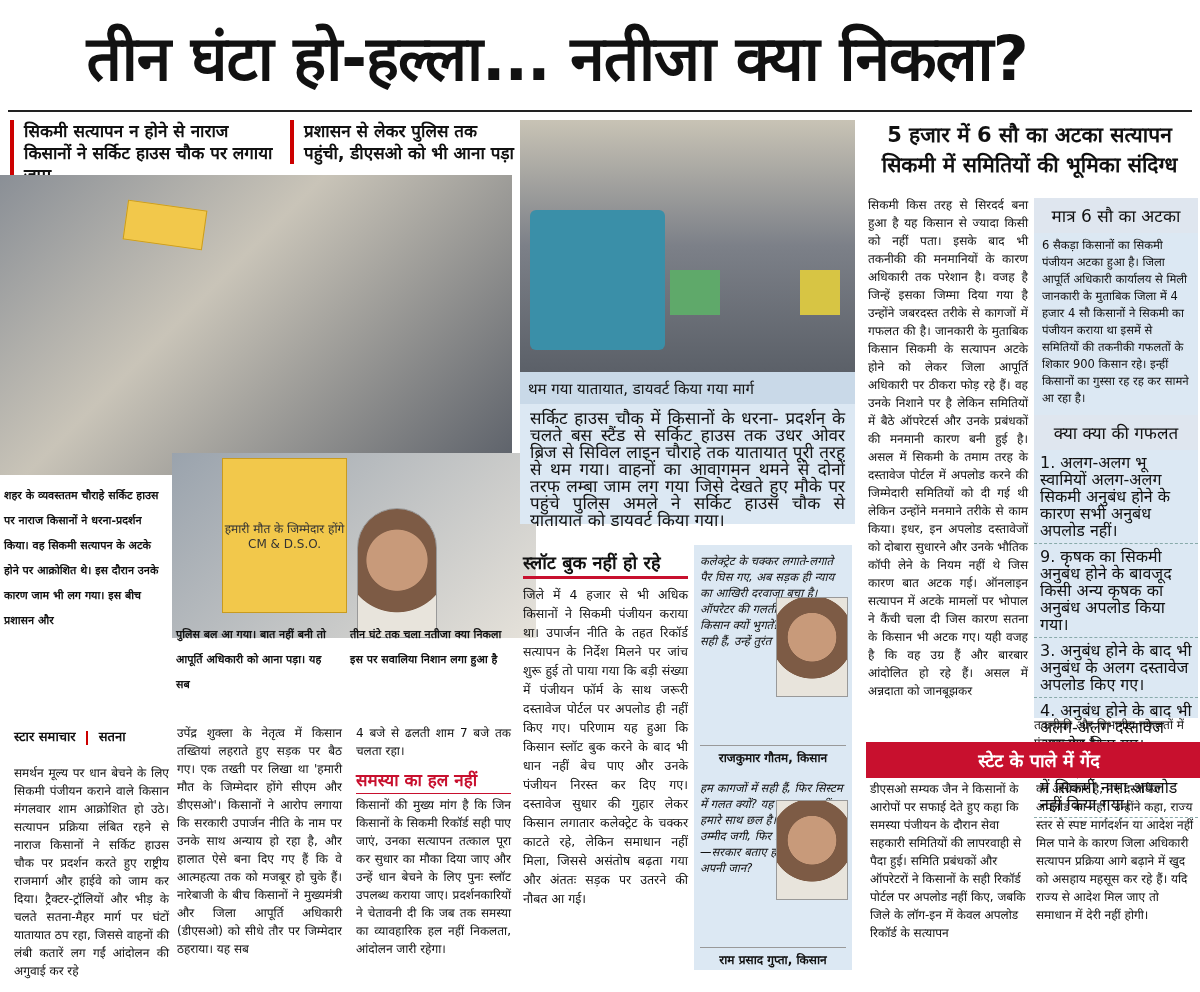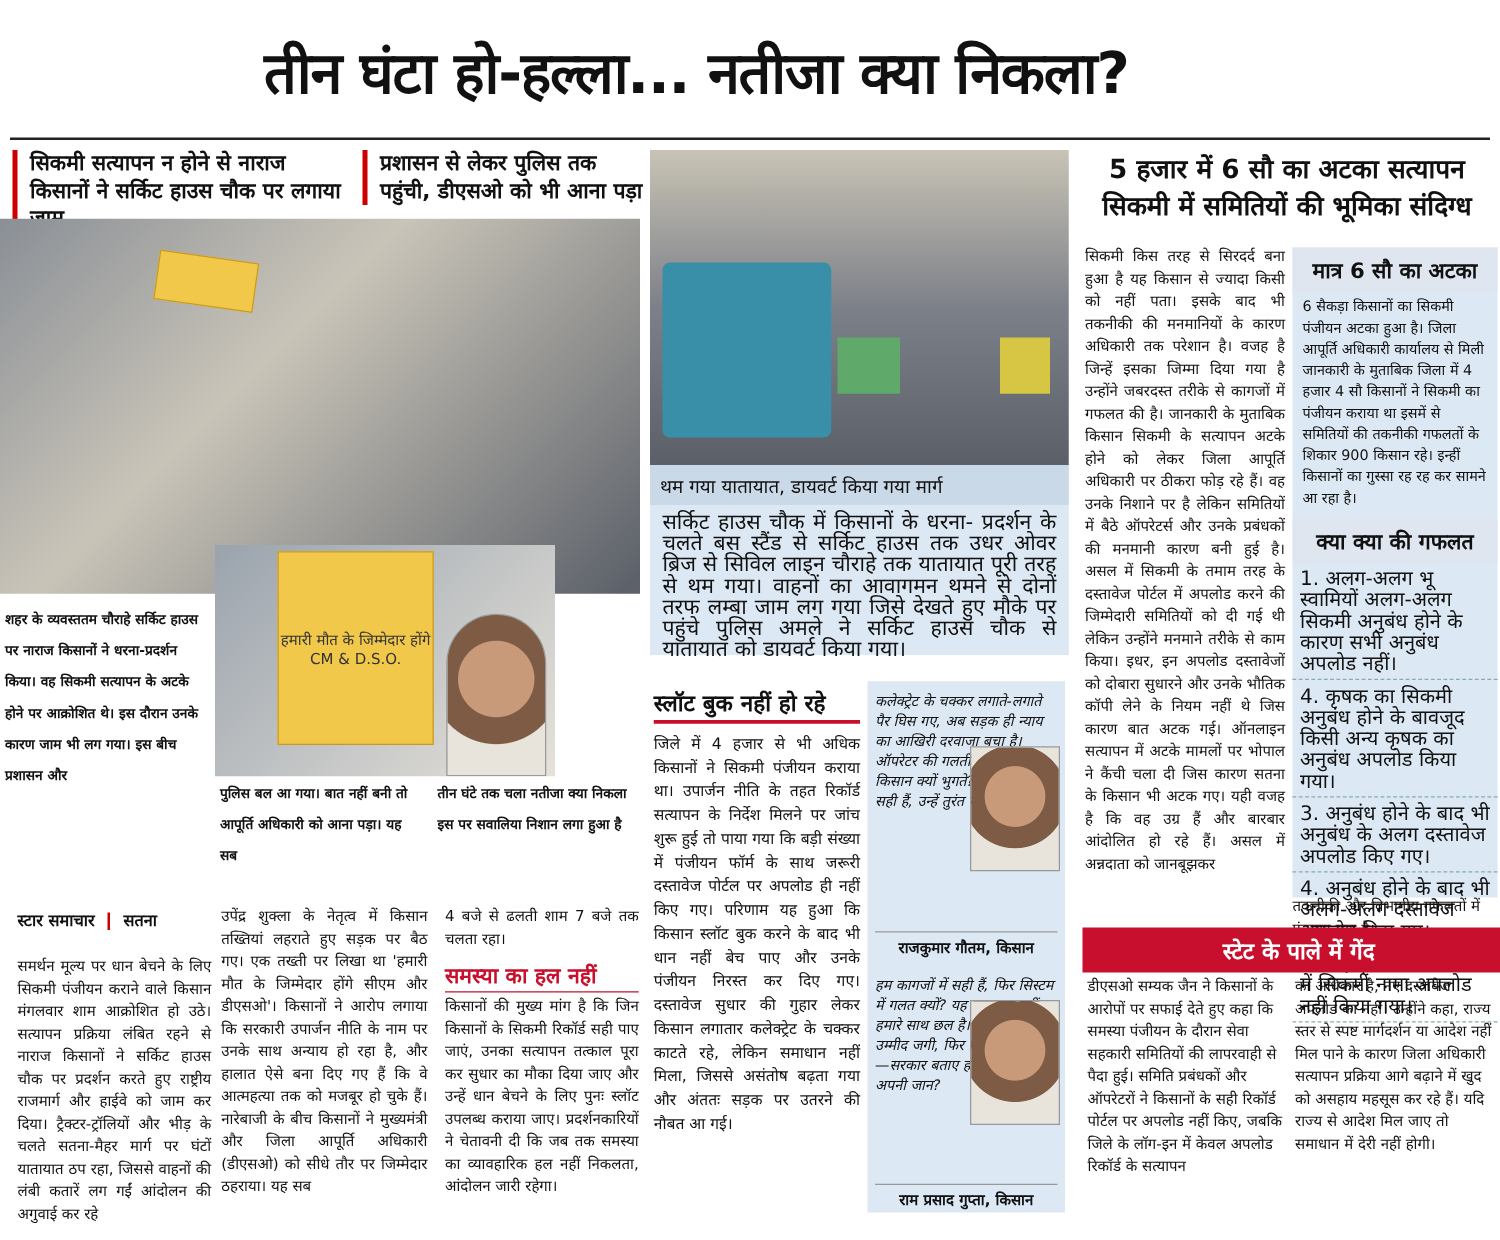--- a/index.html
+++ b/index.html
@@ -1,46 +1,46 @@
 <!DOCTYPE html>
 <html><head>
 <meta charset="utf-8">
 <style>
   * { box-sizing: border-box; margin: 0; padding: 0; }
   body { width: 1200px; height: 992px; background: #fff; font-family: "DejaVu Sans", sans-serif; color: #111; overflow: hidden; position: relative; }
   .abs { position: absolute; }
-  .headline { left: 0; top: 0; width: 1114px; height: 112px; display: flex; align-items: center; justify-content: center; font-size: 46px; font-weight: bold; letter-spacing: -1px; }
+  .headline { left: 0; top: 0; width: 1114px; height: 112px; display: flex; align-items: center; justify-content: center; font-size: 62px; font-weight: bold; letter-spacing: -1px; }
   .subhead { font-size: 17px; font-weight: bold; line-height: 22px; padding-left: 10px; border-left: 4px solid #c00; }
   .photo { background: linear-gradient(135deg, #8a8f96, #c9c4b8 40%, #5a5f68); overflow: hidden; }
   .photo .sign { position: absolute; background: #f2c84b; border: 1px solid #c89b20; }
   .bigtext { font-size: 11px; font-weight: bold; line-height: 25px; }
   .body { font-size: 12px; line-height: 18px; text-align: justify; }
   .redhead { color: #c8102e; font-size: 17px; font-weight: bold; border-bottom: 1px solid #c8102e; padding-bottom: 2px; }
-  .boxhead { font-size: 17px; font-weight: bold; background: #dfe6ef; padding: 6px 8px; }
+  .boxhead { font-size: 17px; font-weight: normal; background: #dfe6ef; padding: 6px 8px; }
   .bluebox { background: #dce8f3; }
   .list-item { font-size: 16px; line-height: 17px; padding: 4px 6px; border-bottom: 1px dashed #8aa; }
   .stateband { background: #c8102e; color: #fff; font-size: 18px; font-weight: bold; text-align: center; padding: 6px; }
   .quote { font-size: 11.5px; line-height: 16px; font-style: italic; }
   .credit { font-size: 12px; font-weight: bold; text-align: center; border-top: 1px solid #999; padding-top: 3px; }
   .face { background: radial-gradient(circle at 50% 40%, #c89a7a 0 35%, #7d5b45 36% 60%, #e8e4dc 61%); border: 1px solid #999; }
 </style>
 </head>
 <body>
 
 <div class="abs headline">तीन घंटा हो-हल्ला... नतीजा क्या निकला?</div>
 <div class="abs" style="left:8px;top:110px;width:1184px;height:2px;background:#222"></div>
 
 <div class="abs subhead" style="left:10px;top:120px;width:270px">सिकमी सत्यापन न होने से नाराज किसानों ने सर्किट हाउस चौक पर लगाया जाम</div>
 <div class="abs subhead" style="left:290px;top:120px;width:225px">प्रशासन से लेकर पुलिस तक पहुंची, डीएसओ को भी आना पड़ा</div>
 
 <div class="abs photo" style="left:0;top:175px;width:512px;height:300px">
   <div class="sign" style="left:125px;top:30px;width:80px;height:40px;transform:rotate(8deg)"></div>
 
 </div>
-<div class="abs photo" style="left:172px;top:436px;width:272px;height:185px;background:linear-gradient(135deg,#9aa3ad,#e6e2da)">
+<div class="abs photo" style="left:172px;top:453px;width:364px;height:185px;background:linear-gradient(135deg,#9aa3ad,#e6e2da)">
   <div class="sign" style="left:50px;top:5px;width:125px;height:155px;display:flex;align-items:center;justify-content:center;text-align:center;font-size:12px;color:#333">हमारी मौत के जिम्मेदार होंगे CM &amp; D.S.O.</div>
   <div class="face" style="position:absolute;left:185px;top:55px;width:80px;height:130px;border-radius:40px 40px 0 0"></div>
 </div>
 
 <div class="abs bigtext" style="left:4px;top:483px;width:160px">शहर के व्यवस्ततम चौराहे सर्किट हाउस पर नाराज किसानों ने धरना-प्रदर्शन किया। वह सिकमी सत्यापन के अटके होने पर आक्रोशित थे। इस दौरान उनके कारण जाम भी लग गया। इस बीच प्रशासन और</div>
 <div class="abs bigtext" style="left:176px;top:622px;width:162px">पुलिस बल आ गया। बात नहीं बनी तो आपूर्ति अधिकारी को आना पड़ा। यह सब</div>
 <div class="abs bigtext" style="left:350px;top:622px;width:162px">तीन घंटे तक चला नतीजा क्या निकला इस पर सवालिया निशान लगा हुआ है</div>
 
 <div class="abs" style="left:14px;top:727px;width:150px;font-size:13px;font-weight:bold">
   <span>स्टार समाचार</span>
@@ -80,21 +80,21 @@
   <div>सिकमी में समितियों की भूमिका संदिग्ध</div>
 </div>
 <div class="abs body" style="left:868px;top:196px;width:160px">सिकमी किस तरह से सिरदर्द बना हुआ है यह किसान से ज्यादा किसी को नहीं पता। इसके बाद भी तकनीकी की मनमानियों के कारण अधिकारी तक परेशान है। वजह है जिन्हें इसका जिम्मा दिया गया है उन्होंने जबरदस्त तरीके से कागजों में गफलत की है। जानकारी के मुताबिक किसान सिकमी के सत्यापन अटके होने को लेकर जिला आपूर्ति अधिकारी पर ठीकरा फोड़ रहे हैं। वह उनके निशाने पर है लेकिन समितियों में बैठे ऑपरेटर्स और उनके प्रबंधकों की मनमानी कारण बनी हुई है। असल में सिकमी के तमाम तरह के दस्तावेज पोर्टल में अपलोड करने की जिम्मेदारी समितियों को दी गई थी लेकिन उन्होंने मनमाने तरीके से काम किया। इधर, इन अपलोड दस्तावेजों को दोबारा सुधारने और उनके भौतिक कॉपी लेने के नियम नहीं थे जिस कारण बात अटक गई। ऑनलाइन सत्यापन में अटके मामलों पर भोपाल ने कैंची चला दी जिस कारण सतना के किसान भी अटक गए। यही वजह है कि वह उग्र हैं और बारबार आंदोलित हो रहे हैं। असल में अन्नदाता को जानबूझकर</div>
 
 <div class="abs bluebox" style="left:1034px;top:198px;width:164px;height:520px">
   <div class="boxhead" style="text-align:center">मात्र 6 सौ का अटका</div>
   <div class="body" style="padding:4px 8px;font-size:11.5px;line-height:17px;text-align:left">6 सैकड़ा किसानों का सिकमी पंजीयन अटका हुआ है। जिला आपूर्ति अधिकारी कार्यालय से मिली जानकारी के मुताबिक जिला में 4 हजार 4 सौ किसानों ने सिकमी का पंजीयन कराया था इसमें से समितियों की तकनीकी गफलतों के शिकार 900 किसान रहे। इन्हीं किसानों का गुस्सा रह रह कर सामने आ रहा है।</div>
   <div class="boxhead" style="text-align:center;margin-top:4px">क्या क्या की गफलत</div>
   <div id="gaflat-list">
       <div class="list-item">1. अलग-अलग भू स्वामियों अलग-अलग सिकमी अनुबंध होने के कारण सभी अनुबंध अपलोड नहीं।</div>
-      <div class="list-item">4. कृषक का सिकमी अनुबंध होने के बावजूद किसी अन्य कृषक का अनुबंध अपलोड किया गया।</div>
+      <div class="list-item">9. कृषक का सिकमी अनुबंध होने के बावजूद किसी अन्य कृषक का अनुबंध अपलोड किया गया।</div>
       <div class="list-item">3. अनुबंध होने के बाद भी अनुबंध के अलग दस्तावेज अपलोड किए गए।</div>
       <div class="list-item">4. अनुबंध होने के बाद भी अलग-अलग दस्तावेज अपलोड किए गए।</div>
       <div class="list-item">5. कई कृषकों के पंजीयन में सिकमी नामा अपलोड नहीं किया गया।</div>
     </div>
 </div>
 <div class="abs body" style="left:1034px;top:716px;width:164px;text-align:left">तकनीकी और विभागीय गफलतों में फंसाया गया है।</div>
 
 <div class="abs stateband" style="left:866px;top:742px;width:346px">स्टेट के पाले में गेंद</div>
 <div class="abs body" style="left:870px;top:780px;width:158px;text-align:left">डीएसओ सम्यक जैन ने किसानों के आरोपों पर सफाई देते हुए कहा कि समस्या पंजीयन के दौरान सेवा सहकारी समितियों की लापरवाही से पैदा हुई। समिति प्रबंधकों और ऑपरेटरों ने किसानों के सही रिकॉर्ड पोर्टल पर अपलोड नहीं किए, जबकि जिले के लॉग-इन में केवल अपलोड रिकॉर्ड के सत्यापन</div>
 <div class="abs body" style="left:1036px;top:780px;width:158px;text-align:left">का अधिकार है, नए दस्तावेज अपलोड का नहीं। उन्होंने कहा, राज्य स्तर से स्पष्ट मार्गदर्शन या आदेश नहीं मिल पाने के कारण जिला अधिकारी सत्यापन प्रक्रिया आगे बढ़ाने में खुद को असहाय महसूस कर रहे हैं। यदि राज्य से आदेश मिल जाए तो समाधान में देरी नहीं होगी।</div>

